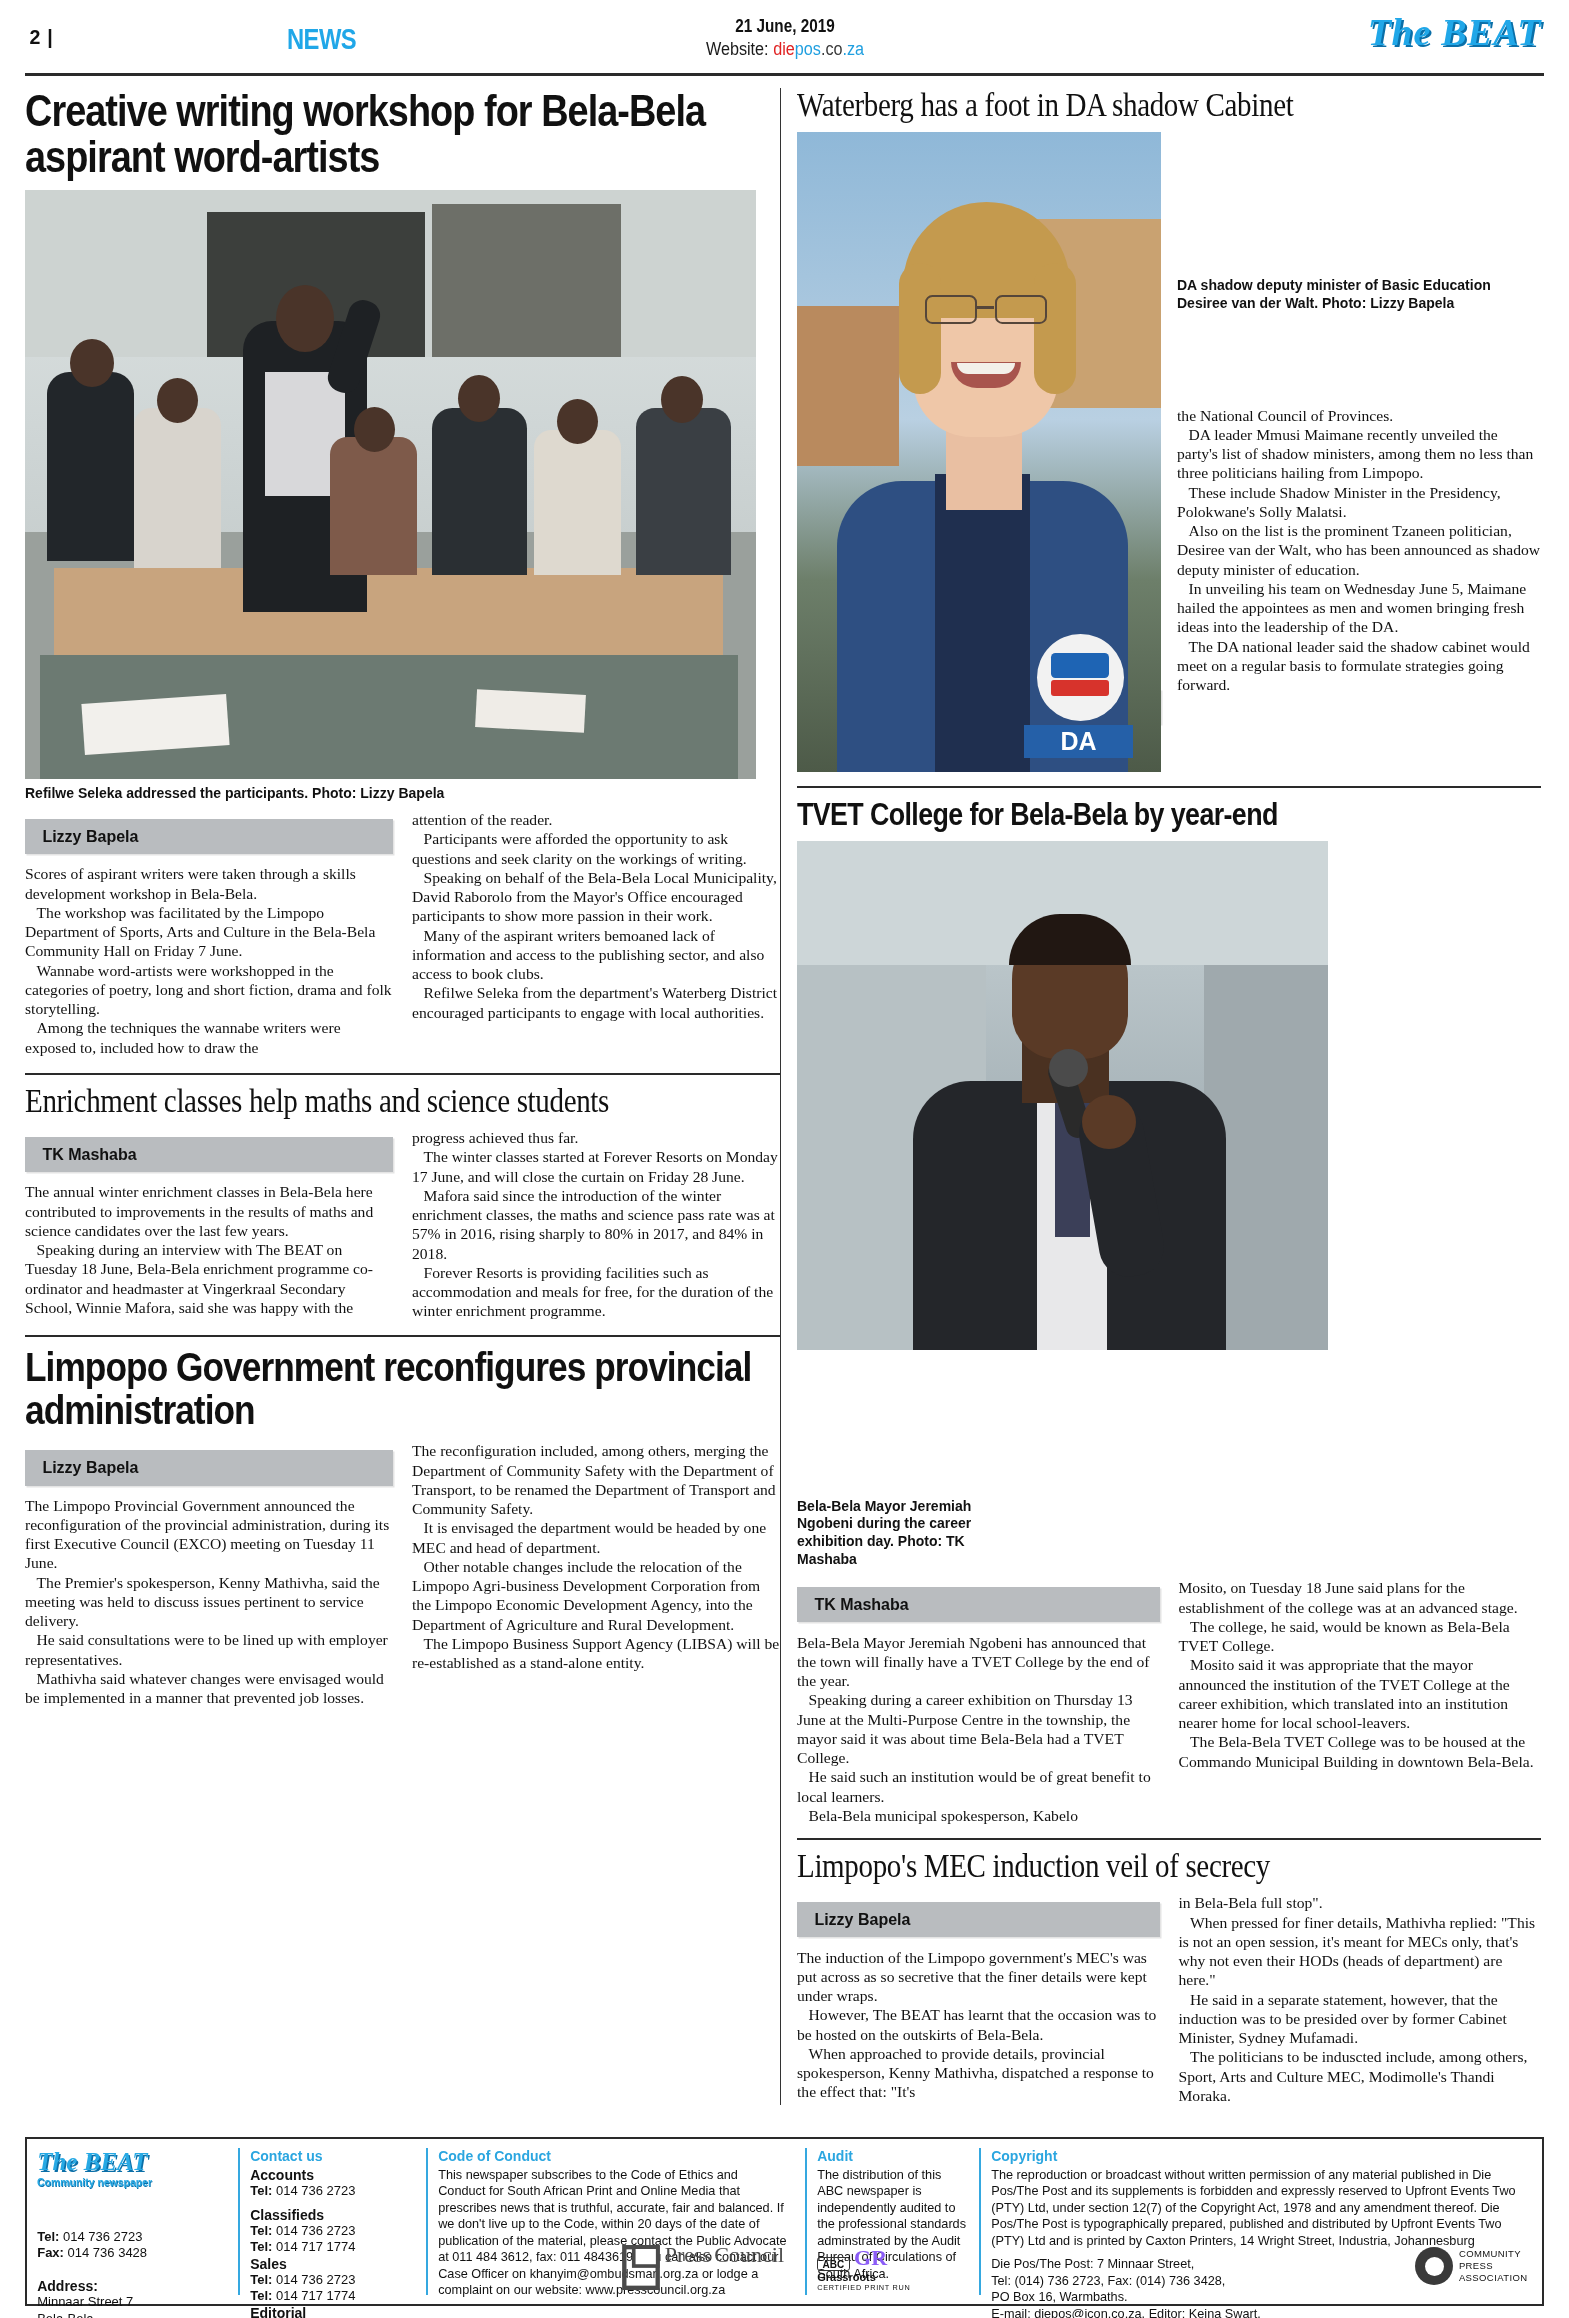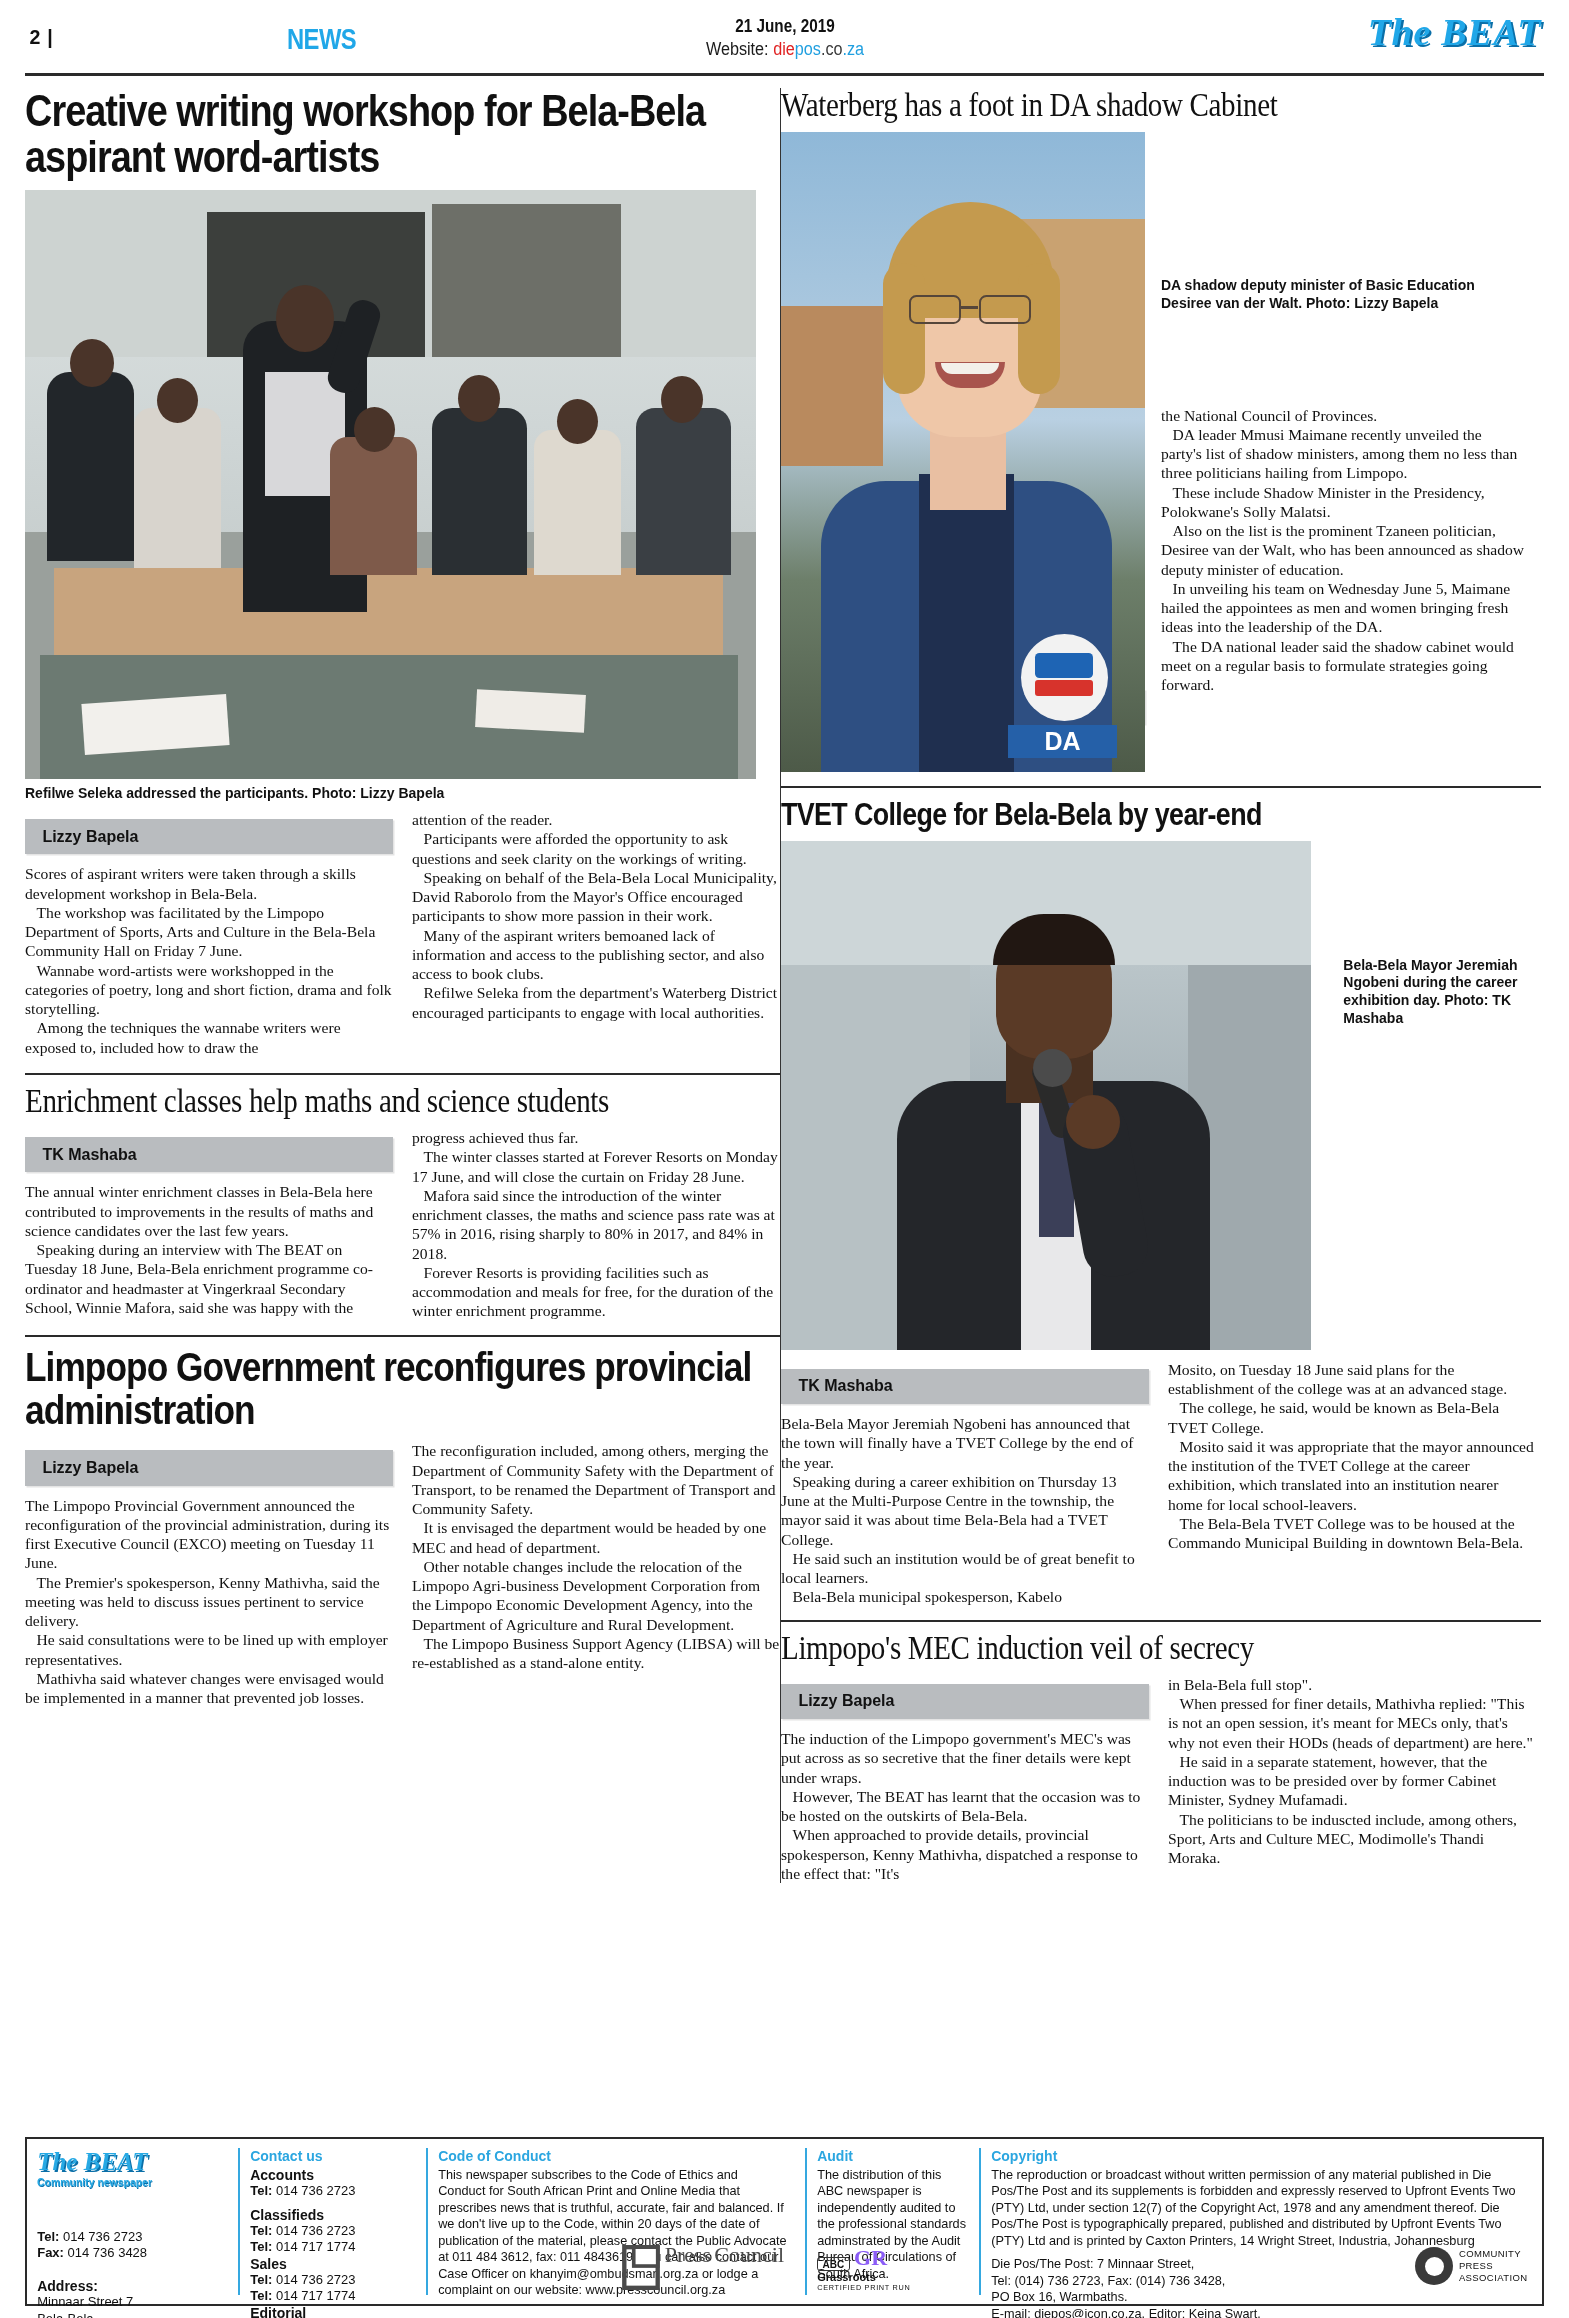--- a/index.html
+++ b/index.html
@@ -26,21 +26,21 @@
   .s-die { color: #e02020; } .s-pos { color: #1f9fe0; } .s-co { color: #3a3a3a; } .s-za { color: #1f9fe0; }
   .beat-logo { position: absolute; right: 2.9px; top: 10.2px; font-family: "Liberation Serif", serif;
                font-style: italic; font-weight: bold; font-size: 38px; color: #20a7e8;
                text-shadow: 2.2px 2.2px 0 #0a6fa8; letter-spacing: 0.7px; }
   .rule-heavy { height: 3.6px; background: #2a2a2a; margin: 2.9px 0 0 0; }
   .rule-med   { height: 2.2px; background: #2a2a2a; }
 
   
   .body-grid { display: flex; gap: 0; margin-top: 11.6px; }
   .col-left  { width: 755px; }
-  .col-right { width: 761px; border-left: 1.5px solid #333; }
+  .col-right { width: 761px; padding-left: 16px; border-left: 1.5px solid #333; }
 
   
   h1.hd-slab { font-family: "Liberation Sans", sans-serif; font-weight: bold; font-size: 44px;
                line-height: 1.04; letter-spacing: -1.1px; transform: scaleX(0.86);
                transform-origin: left top; width: 116%; }
   h2.hd-serif { font-family: "Liberation Serif", serif; font-size: 33px; font-weight: normal;
                 transform: scaleX(0.88); transform-origin: left top; width: 113%;
                 line-height: 1.08; letter-spacing: -0.4px; }
   h2.hd-slab-sm { font-family: "Liberation Sans", sans-serif; font-weight: bold; font-size: 30.5px;
                   letter-spacing: -0.7px; transform: scaleX(0.88); transform-origin: left top; width: 113%; }
@@ -259,21 +259,21 @@
 
       <div style="width:364px;margin-top:-92px;">
         <div class="byline">Lizzy Bapela</div>
         <p class="bt first">Mokopane's Beyers Smit is the Democratic Alliance's shadow chairperson for</p>
       </div>
 
       <div class="rule-med" style="margin:13px 0 8.7px 0;"></div>
 
       <h2 class="hd-slab-sm">TVET College for Bela-Bela by year-end</h2>
 
-      <div style="display:flex;gap:32px;margin-top:8.7px;">
+      <div style="display:flex;gap:32px;margin-top:8.7px;flex-direction:column;">
 
         <div class="photo" style="width:531px;height:509px;">
           <div class="art">
             <div class="blk" style="inset:0;background:linear-gradient(#c9d3d6 0%,#aab6bb 50%,#8d979c 100%);"></div>
             <div class="blk" style="left:0;top:0;width:189px;height:509px;background:#b7c1c4;"></div>
             <div class="blk" style="left:407px;top:0;width:124px;height:509px;background:#9fa9ad;"></div>
             <div class="blk" style="left:0;top:0;width:531px;height:124px;background:#cdd6d8;"></div>
 
             <div class="blk" style="left:116px;top:240px;width:313px;height:269px;background:#24262a;border-radius:58px 58px 0 0;"></div>
             <div class="blk" style="left:240px;top:247px;width:70px;height:262px;background:#e8e8ea;"></div>

